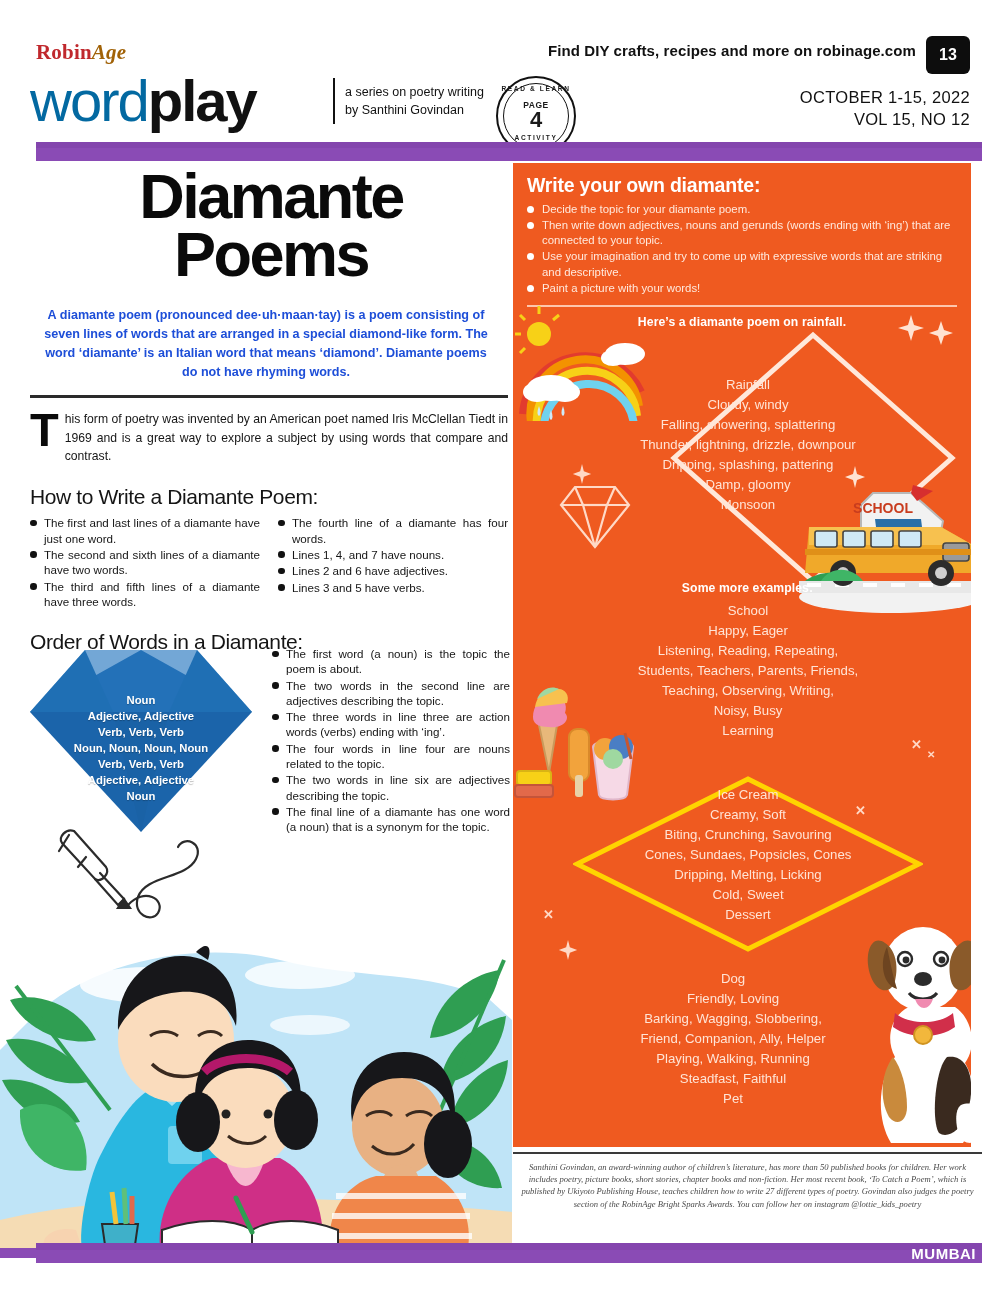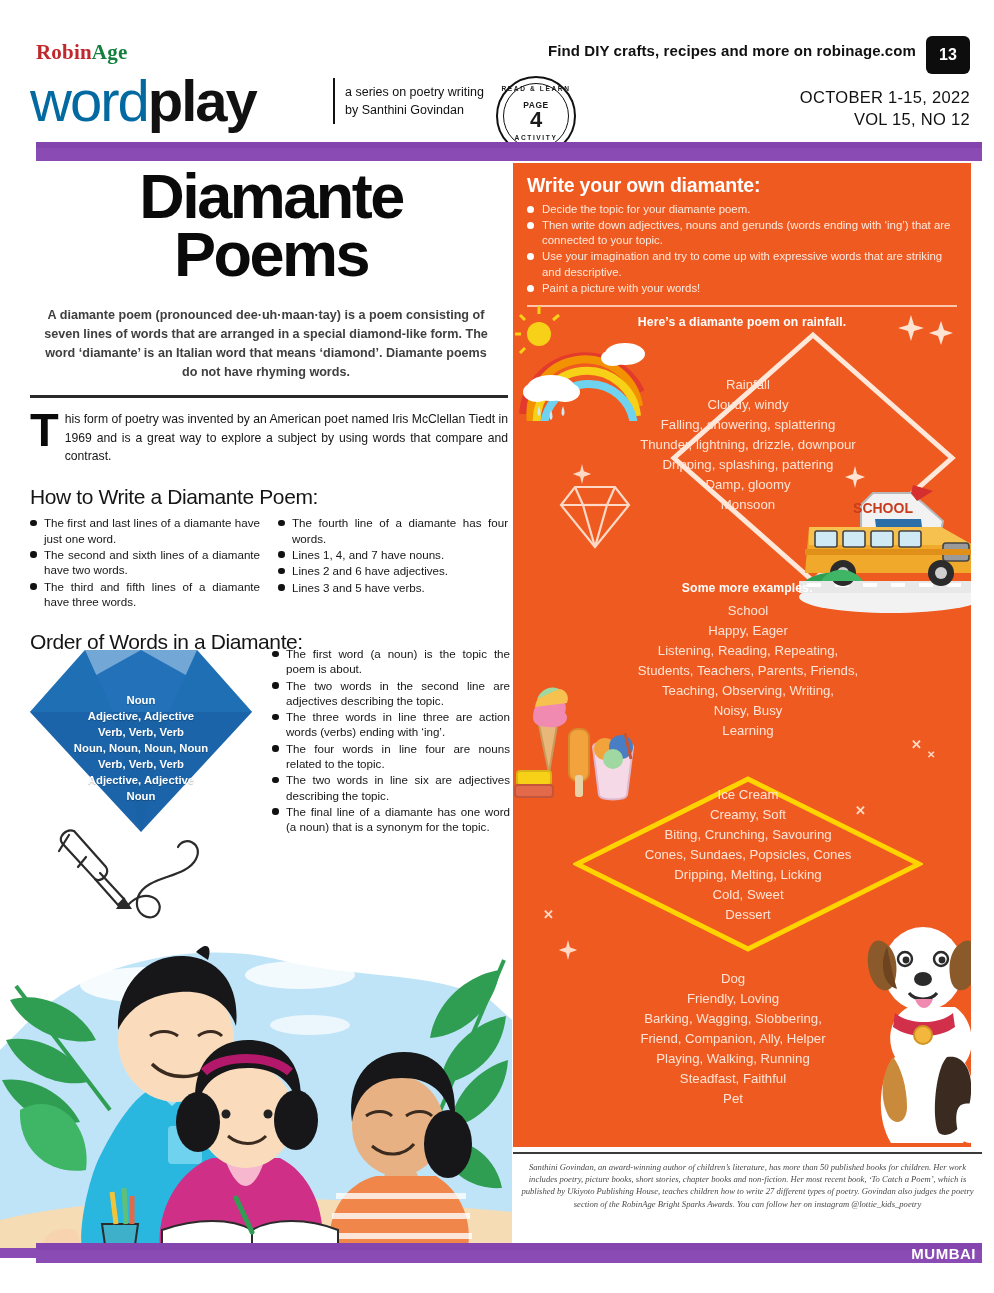--- a/index.html
+++ b/index.html
@@ -11,21 +11,21 @@
     overflow:hidden;
     color:#1a1a1a;
   }
   .page{position:absolute;inset:0;}
 
   
   .masthead{position:absolute;left:0;top:0;width:994px;height:145px;}
   .robinage{position:absolute;left:36px;top:40px;font-family:"Liberation Serif",serif;
     font-weight:bold;font-size:21px;letter-spacing:.2px;}
   .robinage .r{color:#c0282d;}
-  .robinage .a{color:#15803d;}
+  .robinage .a{color:#a16207;font-style:italic;}
 
   .diy{position:absolute;right:78px;top:42px;font-size:15px;font-weight:bold;color:#111;letter-spacing:.1px;}
   .pagenum{position:absolute;right:24px;top:36px;width:44px;height:38px;background:#0d0d0d;
     border-radius:6px;color:#fff;font-size:16px;font-weight:bold;display:flex;align-items:center;justify-content:center;}
 
   .wordplay{position:absolute;left:30px;top:72px;font-size:58px;line-height:1;letter-spacing:-2px;}
   .wordplay .light{font-weight:300;color:#0369a1;font-family:"Liberation Sans",sans-serif;}
   .wordplay .bold{font-weight:bold;color:#111;}
   .wp-rule{position:absolute;left:333px;top:78px;width:2px;height:46px;background:#111;}
   .wp-sub{position:absolute;left:345px;top:83px;font-size:12.5px;line-height:1.45;color:#111;font-weight:500;}
@@ -43,21 +43,21 @@
   .issue{position:absolute;right:24px;top:86px;text-align:right;font-size:16.5px;
     line-height:1.35;color:#111;letter-spacing:.3px;}
 
   .purplebar{position:absolute;left:36px;top:142px;width:946px;height:19px;background:#8a4bb5;}
   .purplebar:after{content:"";position:absolute;left:0;top:0;width:100%;height:6px;background:#7a3da5;opacity:.45;}
 
   
   .left{position:absolute;left:30px;top:168px;width:478px;}
   .bigtitle{font-size:63px;font-weight:bold;line-height:.92;letter-spacing:-2.5px;color:#0a0a0a;
      text-align:center;margin:0 0 0 4px;}
-  .intro{margin:22px 14px 0 8px;font-size:12.6px;line-height:1.5;text-align:center;font-weight:bold;color:#404040;}
+  .intro{margin:22px 14px 0 8px;font-size:12.6px;line-height:1.5;text-align:center;font-weight:bold;color:#1d4ed8;}
   .hr{height:3px;background:#2a2a2a;margin:14px 0 12px 0;}
 
   .dropblock{position:relative;font-size:12.2px;line-height:1.5;text-align:justify;color:#161616;}
   .dropcap{float:left;font-size:47px;line-height:.78;font-weight:bold;padding:2px 6px 0 0;color:#0a0a0a;
      font-family:"Liberation Sans",sans-serif;}
 
   h2.sec{font-size:21px;font-weight:normal;color:#151515;margin:20px 0 6px 0;letter-spacing:-.4px;}
 
   ul.bl{list-style:none;margin:0;padding:0;}
   ul.bl li{position:relative;padding-left:14px;margin-bottom:1px;font-size:11.6px;line-height:1.32;

